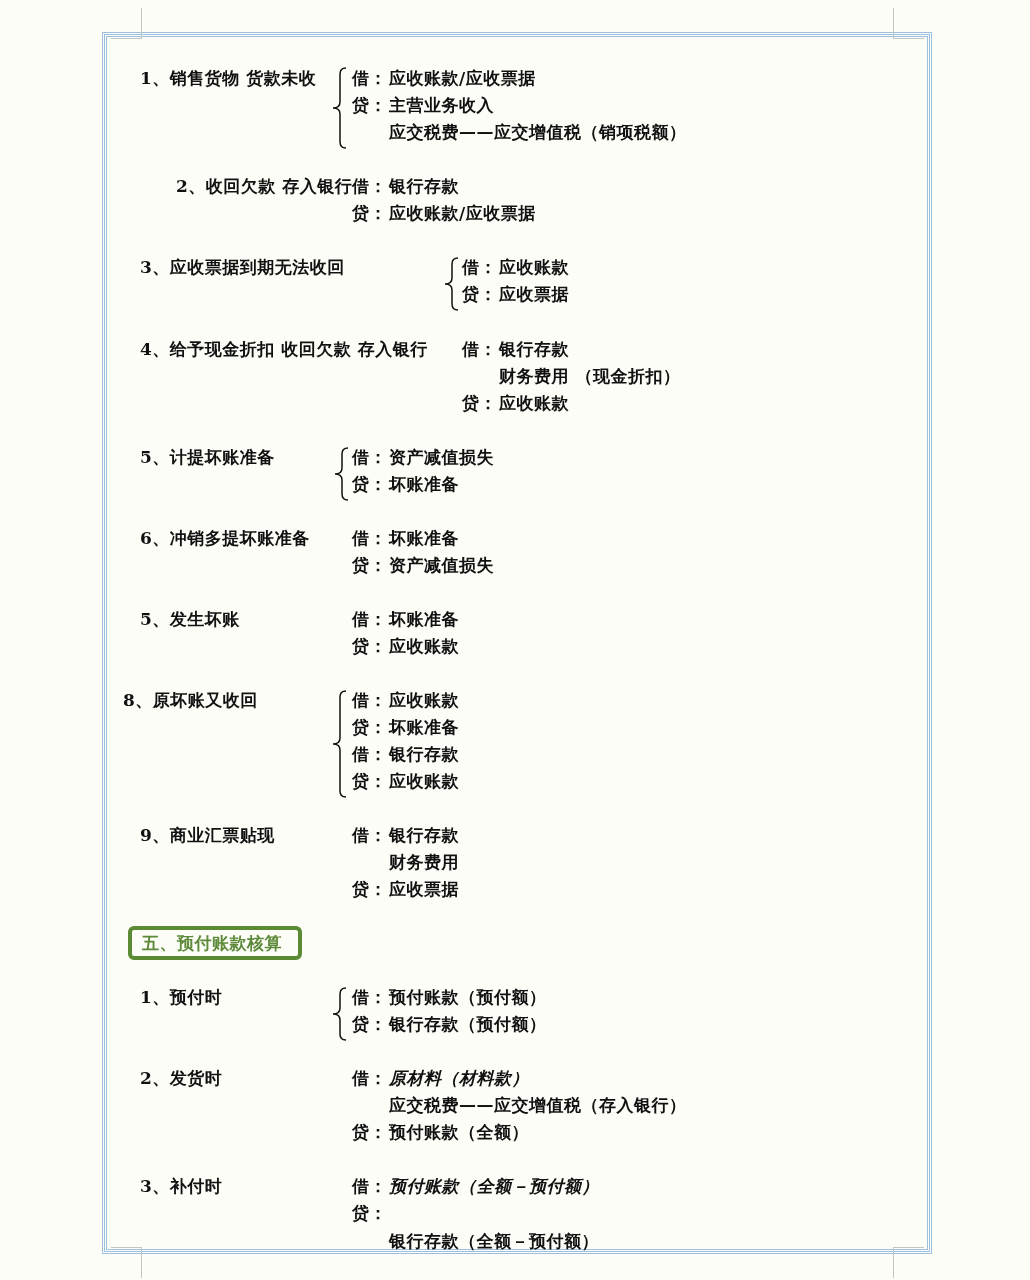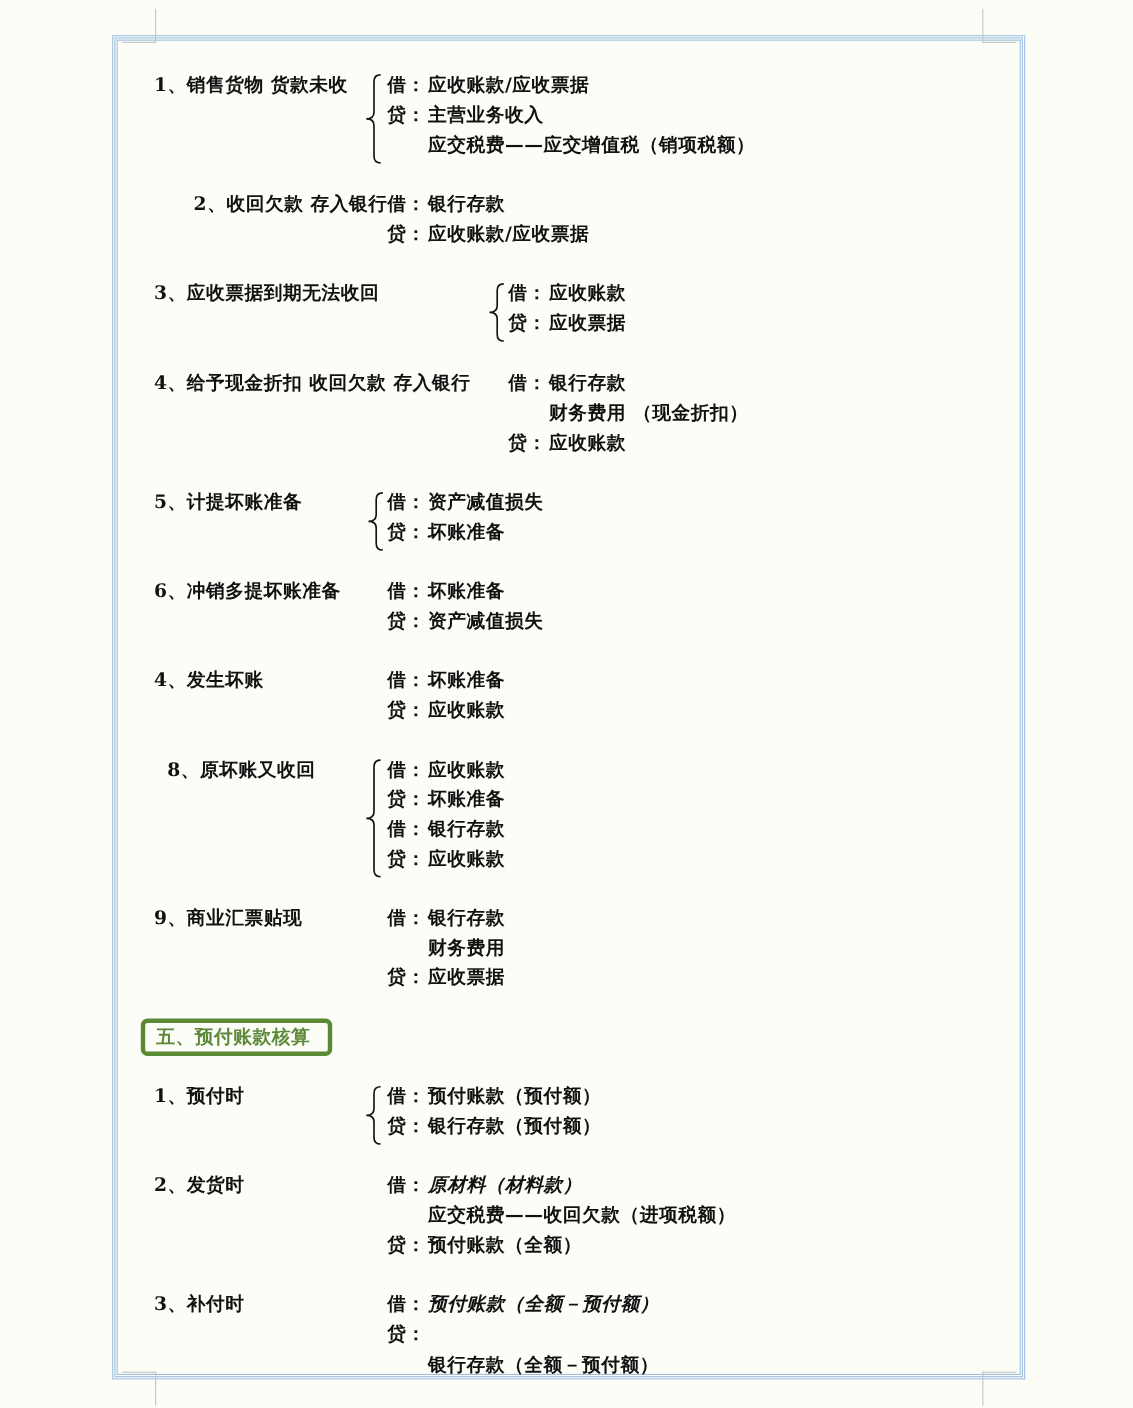--- a/index.html
+++ b/index.html
@@ -94,27 +94,27 @@
 <div class="t" style="left:389px;top:444px;">资产减值损失</div>
 <div class="t" style="left:352px;top:471px;">贷：</div>
 <div class="t" style="left:389px;top:471px;">坏账准备</div>
 
 <div class="t" style="left:140px;top:525px;">6、冲销多提坏账准备</div>
 <div class="t" style="left:352px;top:525px;">借：</div>
 <div class="t" style="left:389px;top:525px;">坏账准备</div>
 <div class="t" style="left:352px;top:552px;">贷：</div>
 <div class="t" style="left:389px;top:552px;">资产减值损失</div>
 
-<div class="t" style="left:140px;top:606px;">4、发生坏账</div>
+<div class="t" style="left:140px;top:606px;">5、发生坏账</div>
 <div class="t" style="left:352px;top:606px;">借：</div>
 <div class="t" style="left:389px;top:606px;">坏账准备</div>
 <div class="t" style="left:352px;top:633px;">贷：</div>
 <div class="t" style="left:389px;top:633px;">应收账款</div>
 
-<div class="t" style="left:152px;top:687px;">8、原坏账又收回</div>
+<div class="t" style="left:123px;top:687px;">8、原坏账又收回</div>
 <svg class="brace" style="left:330px;top:689px;" width="20" height="110">
     <path d="M16 2 Q10 2 10 8 L10 49 Q10 55 3 55 Q10 55 10 61 L10 102 Q10 108 16 108" fill="none" stroke="#111" stroke-width="1.5"></path>
   </svg>
 <div class="t" style="left:352px;top:687px;">借：</div>
 <div class="t" style="left:389px;top:687px;">应收账款</div>
 <div class="t" style="left:352px;top:714px;">贷：</div>
 <div class="t" style="left:389px;top:714px;">坏账准备</div>
 <div class="t" style="left:352px;top:741px;">借：</div>
 <div class="t" style="left:389px;top:741px;">银行存款</div>
 <div class="t" style="left:352px;top:768px;">贷：</div>
@@ -136,21 +136,21 @@
     <path d="M16 2 Q10 2 10 8 L10 22 Q10 28 3 28 Q10 28 10 34 L10 48 Q10 54 16 54" fill="none" stroke="#111" stroke-width="1.5"></path>
   </svg>
 <div class="t" style="left:352px;top:984px;">借：</div>
 <div class="t" style="left:389px;top:984px;">预付账款（预付额）</div>
 <div class="t" style="left:352px;top:1011px;">贷：</div>
 <div class="t" style="left:389px;top:1011px;">银行存款（预付额）</div>
 
 <div class="t" style="left:140px;top:1065px;">2、发货时</div>
 <div class="t" style="left:352px;top:1065px;">借：</div>
 <div class="t" style="left:389px;top:1065px;font-style:italic;">原材料（材料款）</div>
-<div class="t" style="left:389px;top:1092px;">应交税费——收回欠款（进项税额）</div>
+<div class="t" style="left:389px;top:1092px;">应交税费——应交增值税（存入银行）</div>
 <div class="t" style="left:352px;top:1119px;">贷：</div>
 <div class="t" style="left:389px;top:1119px;">预付账款（全额）</div>
 
 <div class="t" style="left:140px;top:1173px;">3、补付时</div>
 <div class="t" style="left:352px;top:1173px;">借：</div>
 <div class="t" style="left:389px;top:1173px;font-style:italic;">预付账款（全额－预付额）</div>
 <div class="t" style="left:352px;top:1200px;">贷：</div>
 <div class="t" style="left:389px;top:1228px;">银行存款（全额－预付额）</div>
 
 </body></html>

